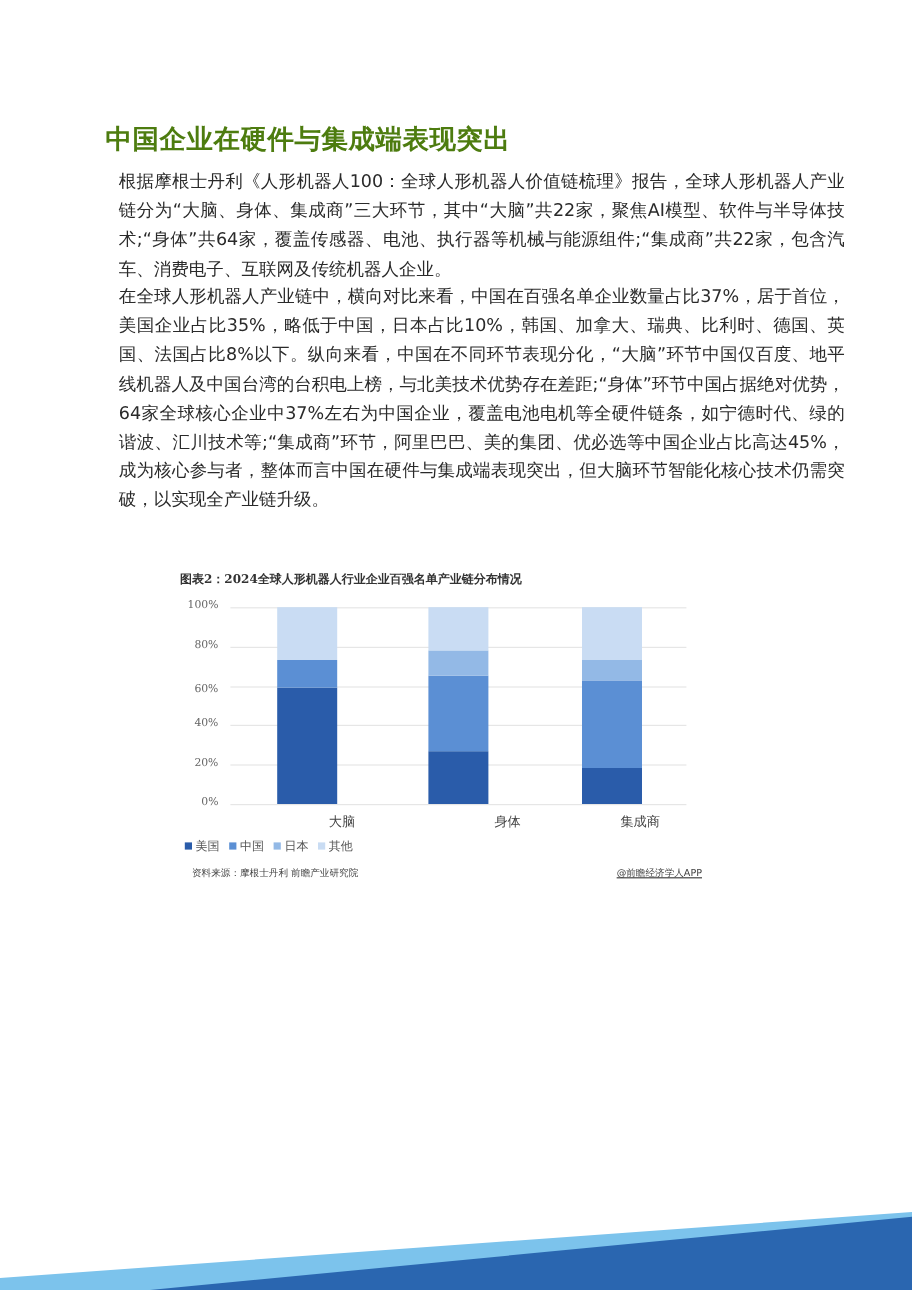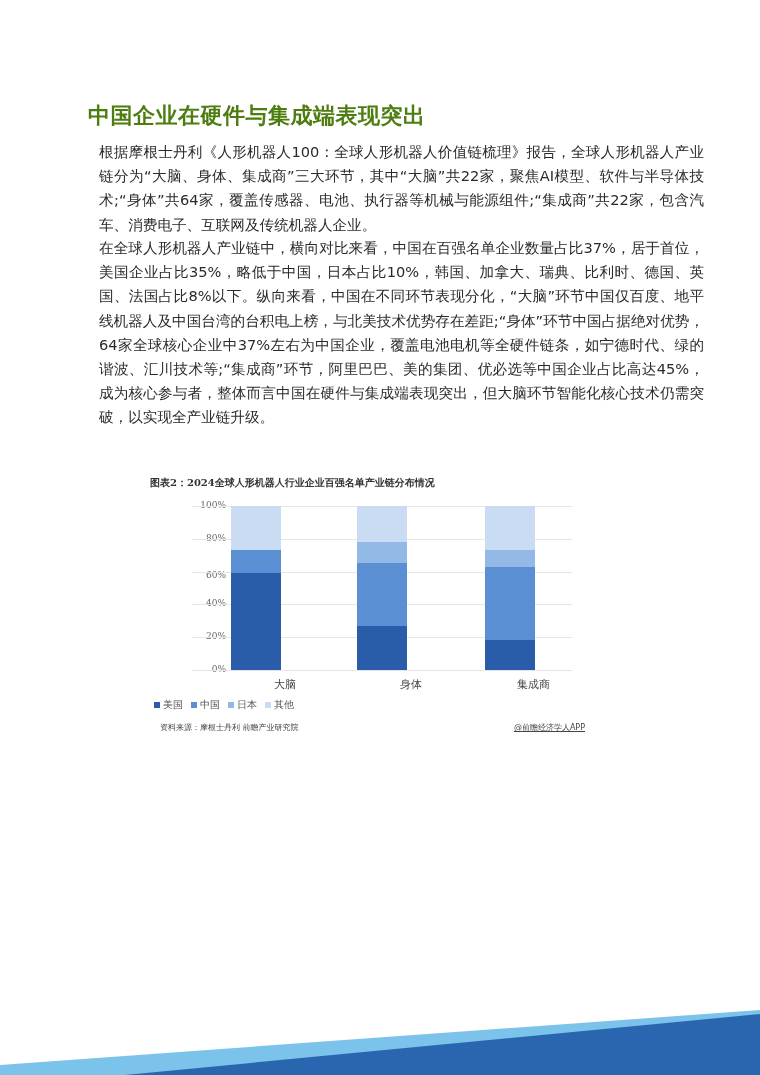--- a/index.html
+++ b/index.html
@@ -3,21 +3,21 @@
 <meta charset="utf-8">
 <style>
   html,body{margin:0;padding:0;}
   body{width:760px;height:1075px;position:relative;background:#fff;overflow:hidden;font-family:"DejaVu Sans",sans-serif;color:#222;}
   .title{position:absolute;left:88px;top:101px;font-size:22px;font-weight:bold;color:#4d7c0f;letter-spacing:0.5px;}
   .para{position:absolute;left:79px;width:605px;font-size:14.6px;line-height:24.2px;color:#2a2a2a;text-align:justify;margin-left:20px;}
   .p1{top:140px;}
   .p2{top:236px;}
   .chart{position:absolute;left:150px;top:470px;width:450px;height:270px;}
   .chart-title{position:absolute;left:0;width:450px;top:6px;font-size:10px;font-weight:bold;color:#333;font-family:"DejaVu Serif",serif;}
-  .ytick{position:absolute;left:0;width:32px;text-align:right;font-size:9px;color:#666;font-family:"DejaVu Serif",serif;margin-left:44px;}
+  .ytick{position:absolute;left:0;width:32px;text-align:right;font-size:9px;color:#666;font-family:"DejaVu Serif",serif;}
   .grid{position:absolute;left:42px;width:380px;height:1px;background:#e6e6e6;}
   .bar{position:absolute;width:50px;}
   .seg{position:absolute;left:0;width:50px;}
   .xlabel{position:absolute;width:80px;text-align:right;font-size:11px;color:#444;top:207px;}
   .legend{position:absolute;top:228px;left:0;width:450px;text-align:left;font-size:10px;color:#555;}
   .legend-item{display:inline-block;margin:0 4px;}
   .swatch{display:inline-block;width:6px;height:6px;margin-right:3px;vertical-align:middle;}
   .source{position:absolute;left:10px;top:252px;font-size:8px;color:#444;}
   .credit{position:absolute;right:15px;top:252px;font-size:8px;color:#444;text-decoration:underline;}
   .footer{position:absolute;left:0;top:0;width:760px;height:1075px;pointer-events:none;}
@@ -52,21 +52,21 @@
         <div class="seg" style="bottom: 96.76px; height: 22.96px; background: rgb(91, 143, 212);"></div>
         <div class="seg" style="bottom: 119.72px; height: 44.28px; background: rgb(201, 220, 243);"></div>
       </div>
       <div class="xlabel" style="left: 66px;">大脑</div>
       <div class="bar" style="left: 207px; top: 36px; height: 164px;">
         <div class="seg" style="bottom: 0px; height: 44.28px; background: rgb(42, 92, 170);"></div>
         <div class="seg" style="bottom: 44.28px; height: 62.32px; background: rgb(91, 143, 212);"></div>
         <div class="seg" style="bottom: 106.6px; height: 21.32px; background: rgb(147, 185, 230);"></div>
         <div class="seg" style="bottom: 127.92px; height: 36.08px; background: rgb(201, 220, 243);"></div>
       </div>
-      <div class="xlabel" style="left: 192px;">身体</div>
+      <div class="xlabel" style="left: 204px;">身体</div>
       <div class="bar" style="left: 335px; top: 36px; height: 164px;">
         <div class="seg" style="bottom: 0px; height: 29.52px; background: rgb(42, 92, 170);"></div>
         <div class="seg" style="bottom: 29.52px; height: 73.8px; background: rgb(91, 143, 212);"></div>
         <div class="seg" style="bottom: 103.32px; height: 16.4px; background: rgb(147, 185, 230);"></div>
         <div class="seg" style="bottom: 119.72px; height: 44.28px; background: rgb(201, 220, 243);"></div>
       </div>
       <div class="xlabel" style="left: 320px;">集成商</div>
     </div>
 
   <div class="legend" id="legend"><span class="legend-item"><span class="swatch" style="background: rgb(42, 92, 170);"></span><span>美国</span></span><span class="legend-item"><span class="swatch" style="background: rgb(91, 143, 212);"></span><span>中国</span></span><span class="legend-item"><span class="swatch" style="background: rgb(147, 185, 230);"></span><span>日本</span></span><span class="legend-item"><span class="swatch" style="background: rgb(201, 220, 243);"></span><span>其他</span></span></div>

